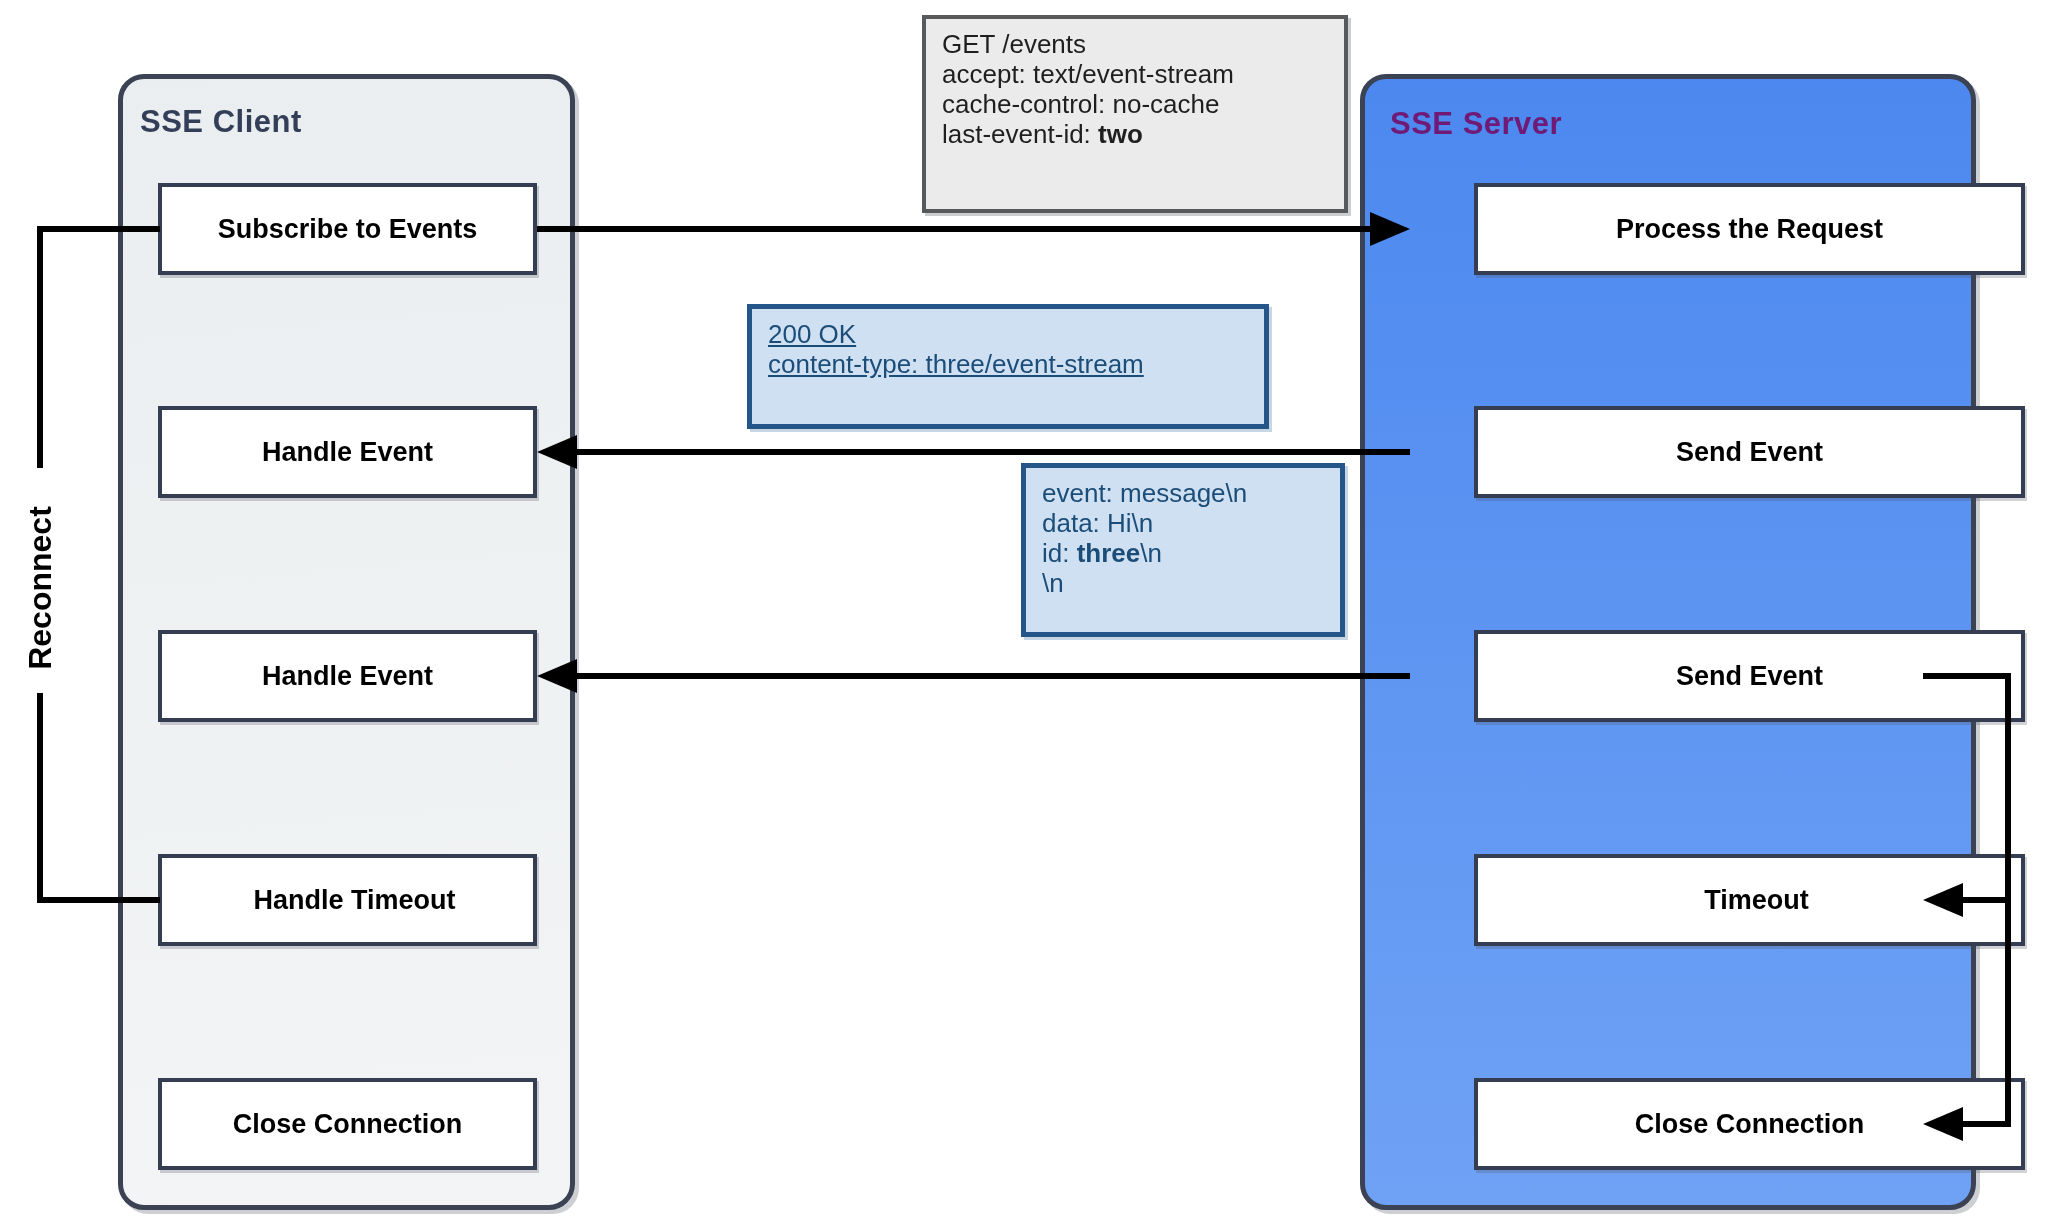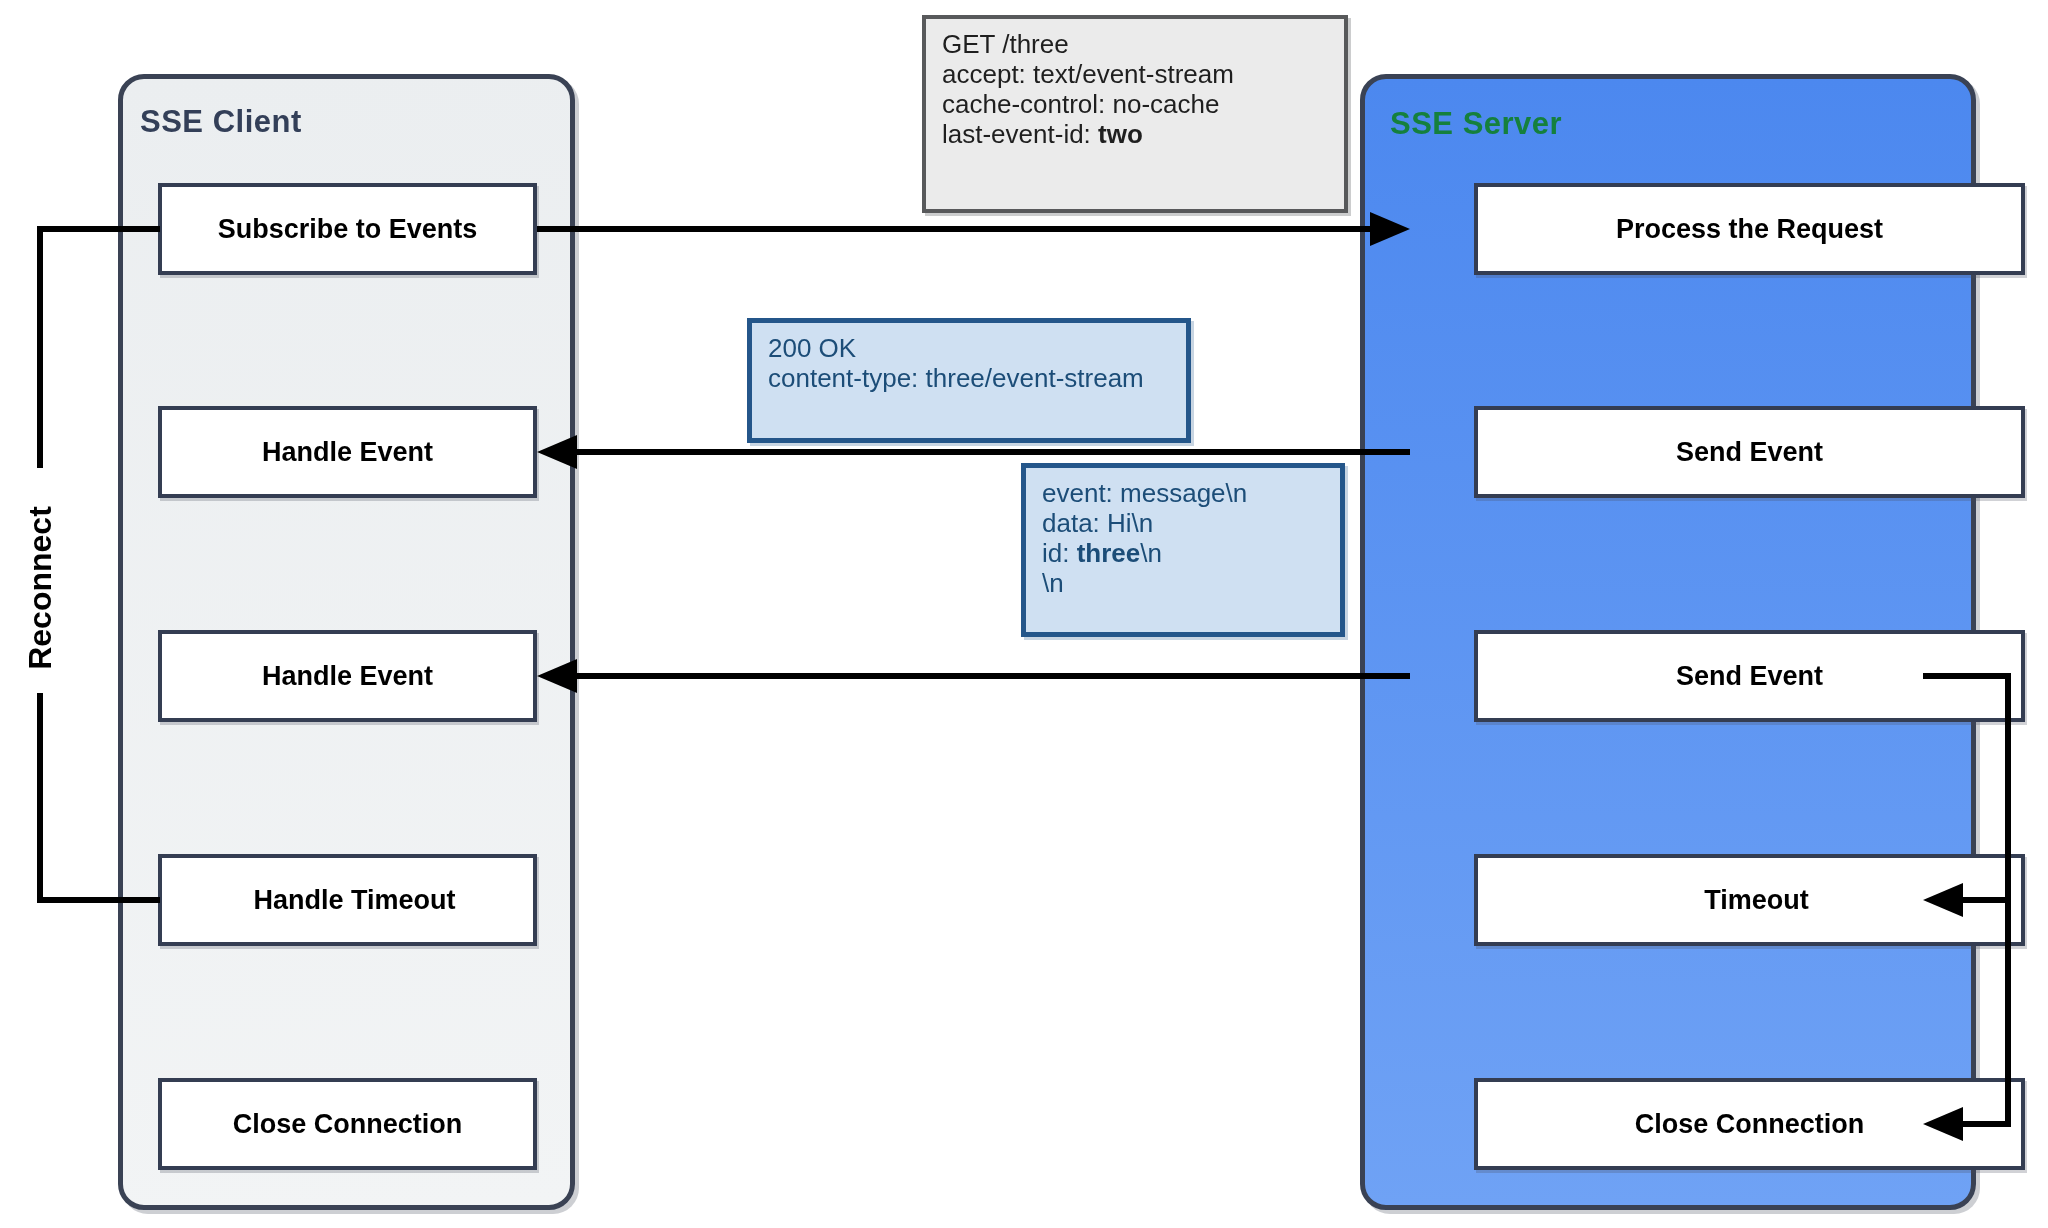--- a/index.html
+++ b/index.html
@@ -27,21 +27,21 @@
     background:linear-gradient(180deg,#4c88ef 0%,#6fa2f5 100%);
   }
   .panel-title{
     position:absolute;
     font-size:31px;font-weight:bold;
     letter-spacing:0.5px;
     white-space:nowrap;
     text-align:right;
   }
   .panel-title.client-title{left:140px;top:104px;color:#333f58;}
-  .panel-title.server-title{left:1390px;top:106px;color:#15803d;}
+  .panel-title.server-title{left:1390px;top:106px;color:#701a75;}
 
   
   .node{
     position:absolute;
     height:92px;
     background:#ffffff;
     border:4px solid #343d52;
     box-sizing:border-box;
     display:flex;align-items:center;justify-content:center;
     font-size:27px;font-weight:bold;color:#000000;
@@ -64,21 +64,21 @@
   .msg .msg-line{white-space:pre;}
   .msg.request{
     left:922px;top:15px;width:426px;height:198px;
     background:#ebebeb;border:4px solid #58595b;color:#1f1f1f;
     box-shadow:3px 3px 0 rgba(110,112,115,0.35);
   }
   .msg.blue{
     background:#cfe0f2;border:5px solid #24568a;color:#1c4d78;
     box-shadow:3px 3px 0 rgba(36,86,138,0.25);
   }
-  .msg.response{left:747px;top:318px;width:444px;height:125px;}
+  .msg.response{left:747px;top:304px;width:522px;height:125px;text-decoration:underline;}
   .msg.event{left:1021px;top:463px;width:324px;height:174px;}
 
   
   .line{position:absolute;background:#000000;}
   .arrowhead{position:absolute;width:0;height:0;}
   .arrowhead.right{border-top:17px solid transparent;border-bottom:17px solid transparent;border-left:40px solid #000000;}
   .arrowhead.left{border-top:17px solid transparent;border-bottom:17px solid transparent;border-right:40px solid #000000;}
 
   
   .reconnect-label{
@@ -128,21 +128,21 @@
   <div class="line" style="left:1963px;top:1121px;width:48px;height:6px;"></div>
   <div class="arrowhead left" style="left:1923px;top:1107px;"></div>
 
   <div class="line" style="left:37px;top:226px;width:123px;height:6px;"></div>
   <div class="line" style="left:37px;top:226px;width:6px;height:242px;"></div>
   <div class="line" style="left:37px;top:693px;width:6px;height:210px;"></div>
   <div class="line" style="left:37px;top:897px;width:123px;height:6px;"></div>
   <div class="reconnect-label">Reconnect</div>
 
   <div class="msg request">
-    <div class="msg-line">GET /three</div>
+    <div class="msg-line">GET /events</div>
     <div class="msg-line">accept: text/event-stream</div>
     <div class="msg-line">cache-control: no-cache</div>
     <div class="msg-line"><span>last-event-id: </span><b>two</b></div>
   </div>
 
   <div class="msg blue response">
     <div class="msg-line">200 OK</div>
     <div class="msg-line">content-type: three/event-stream</div>
   </div>
 

